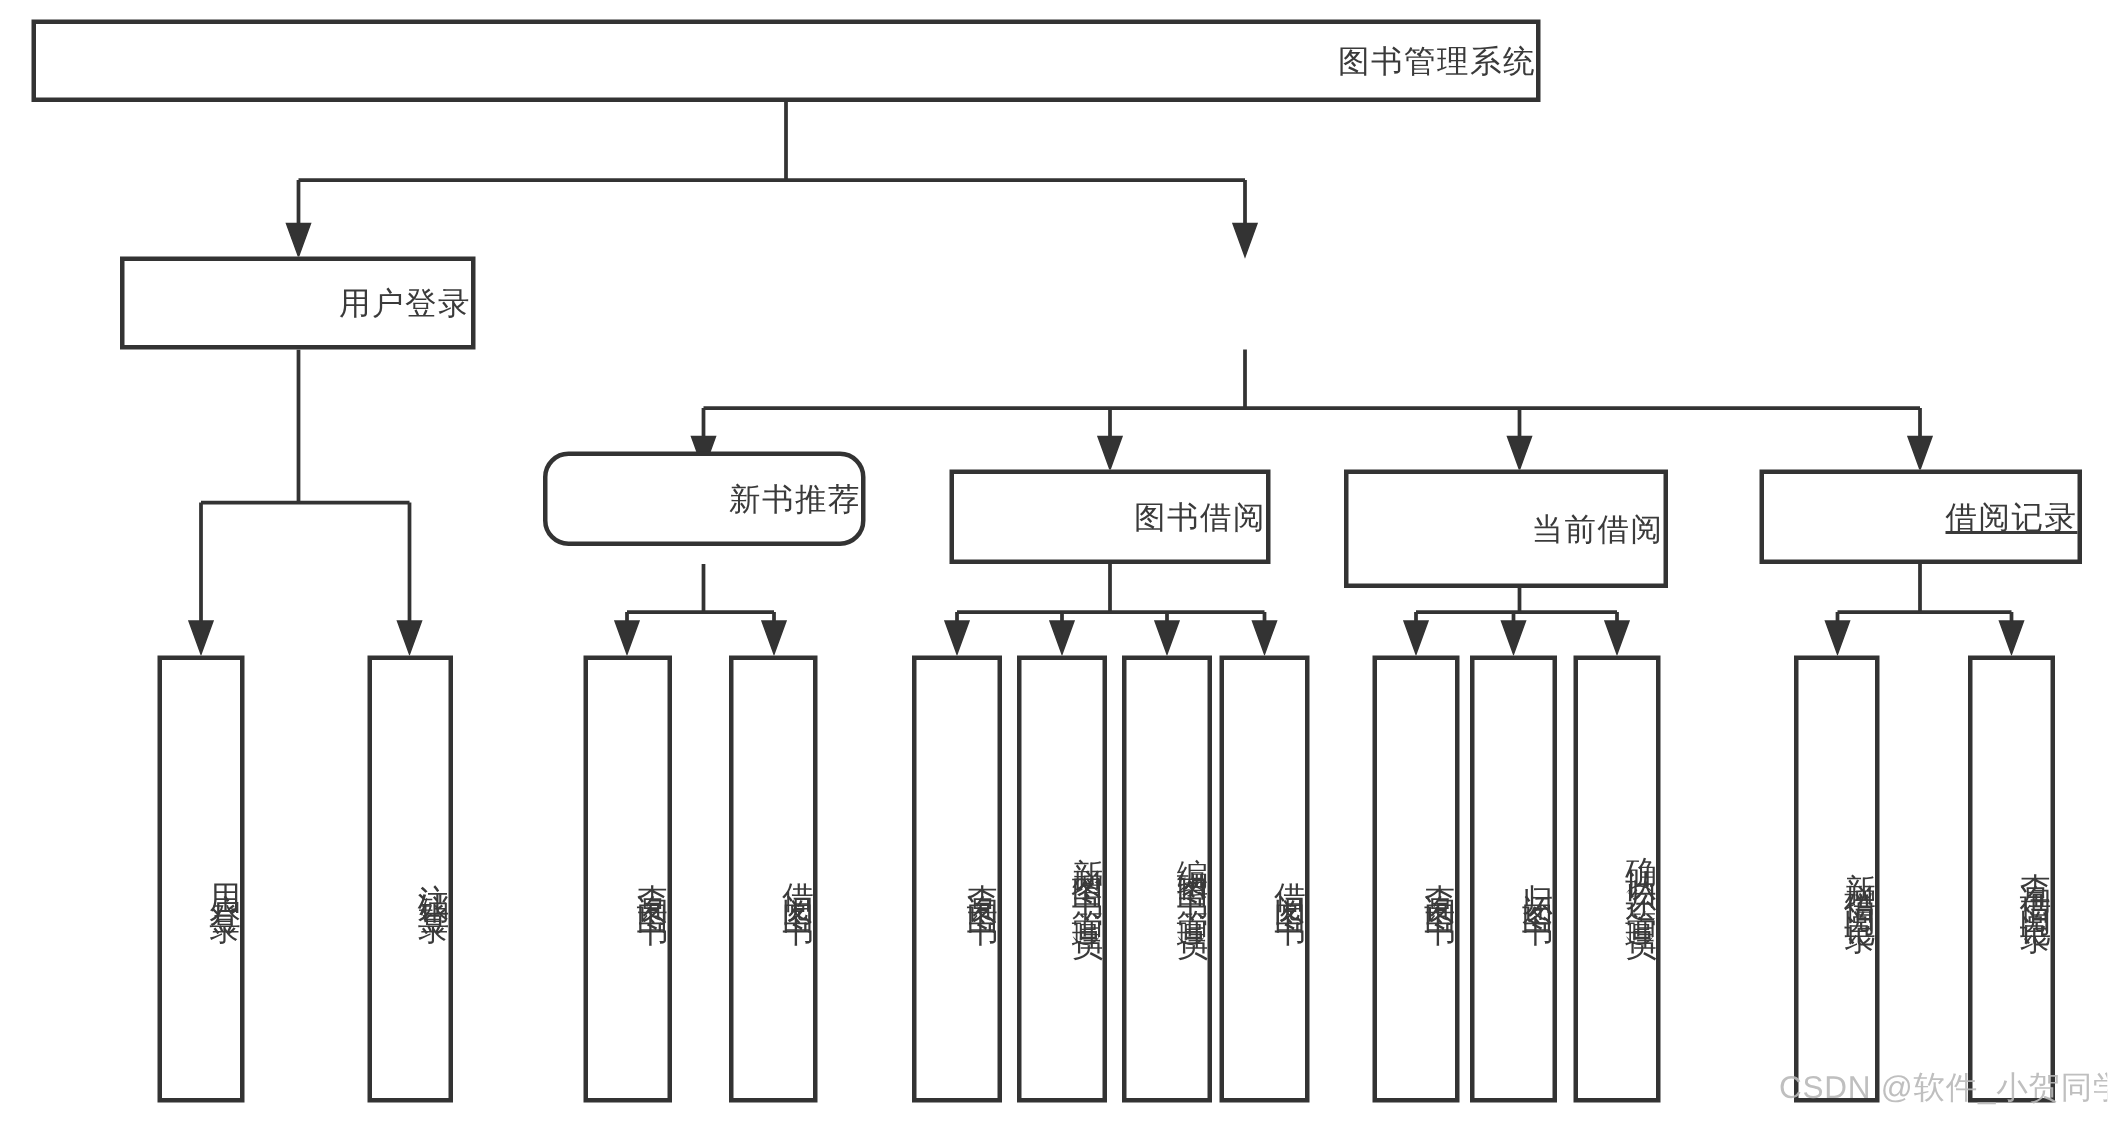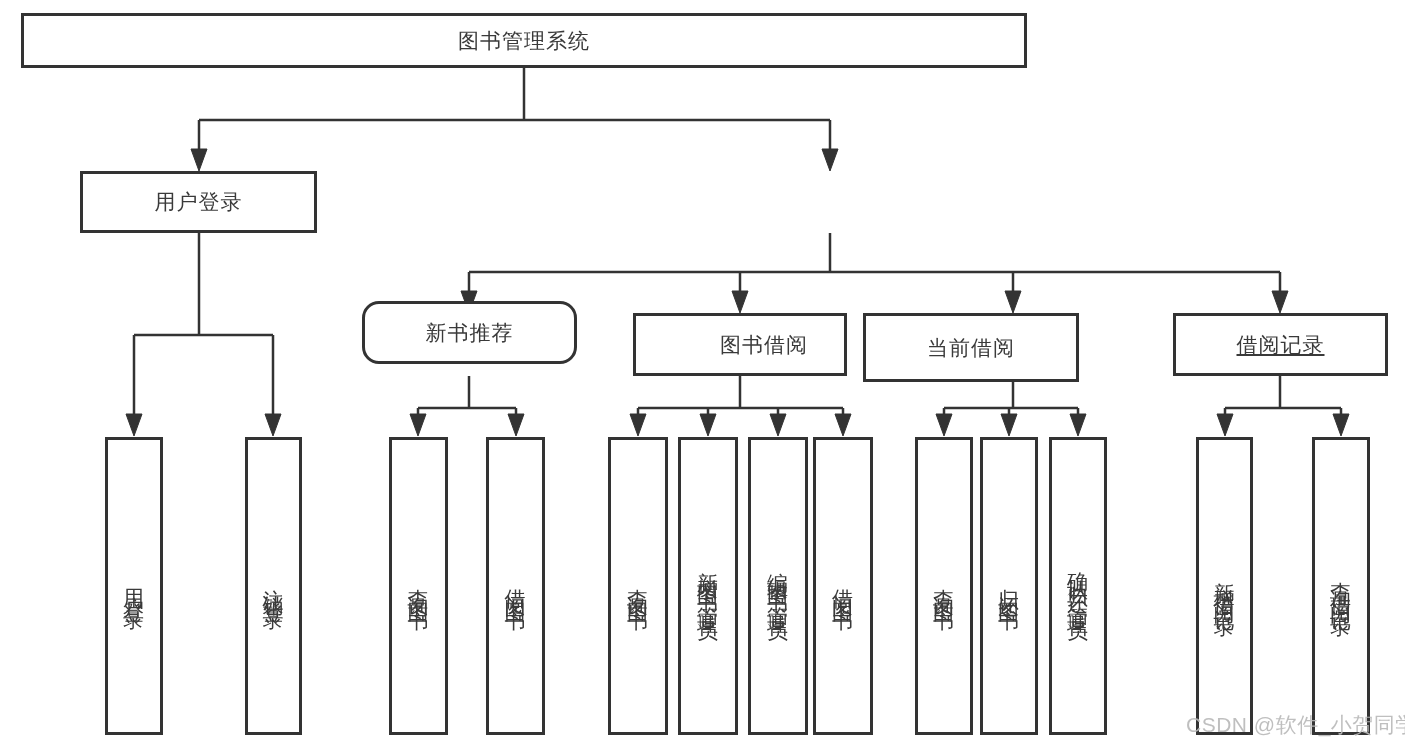--- a/index.html
+++ b/index.html
@@ -32,21 +32,21 @@
     stroke: #333333;
     stroke-width: 1px;
   }
   .node {
     position: absolute;
     box-sizing: border-box;
     border: 3px solid #333333;
     background: #ffffff;
     display: flex;
     align-items: center;
-    justify-content: center;
+    justify-content: flex-end;
     z-index: 1;
     color: #3a3a3a;
   }
   .hbox {
     font-size: 21px;
     letter-spacing: 1px;
     white-space: nowrap;
   }
   .vbox .vlabel {
     writing-mode: vertical-rl;
@@ -156,21 +156,21 @@
   <div class="node hbox" style="left:80px; top:171px; width:237px; height:62px;">
     <span>用户登录</span>
   </div>
 
   <div class="node hbox" style="left:362px; top:301px; width:215px; height:63px;border-radius:17px;">
     <span>新书推荐</span>
   </div>
   <div class="node hbox" style="left:633px; top:313px; width:214px; height:63px;padding-left:48px;">
     <span>图书借阅</span>
   </div>
-  <div class="node hbox" style="left:863px; top:313px; width:216px; height:69px;">
+  <div class="node hbox" style="left:896px; top:313px; width:216px; height:79px;">
     <span>当前借阅</span>
   </div>
   <div class="node hbox" style="left:1173px; top:313px; width:215px; height:63px;text-decoration:underline;">
     <span>借阅记录</span>
   </div>
 
   <div class="node vbox" style="left:105px; top:437px; width:58px; height:298px;">
     <span class="vlabel">用户登录</span>
   </div>
   <div class="node vbox" style="left:245px; top:437px; width:57px; height:298px;">

